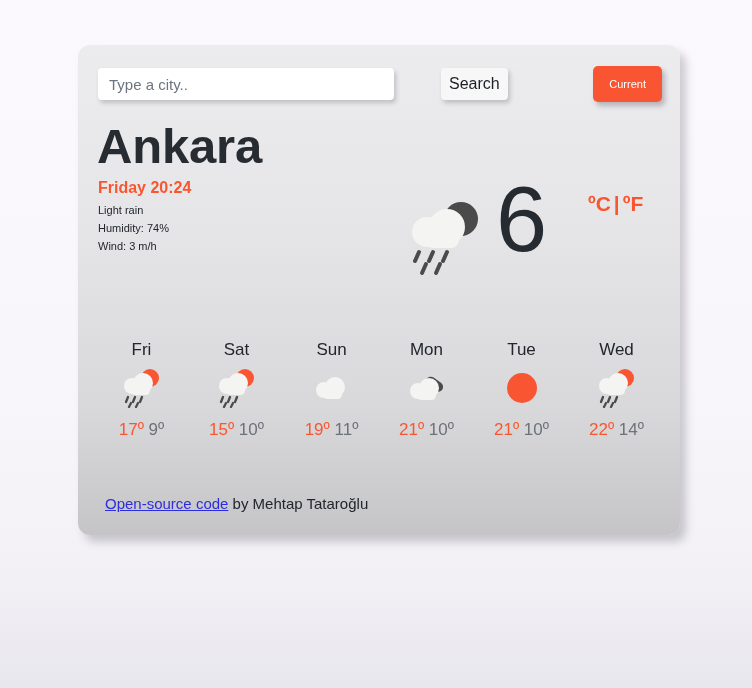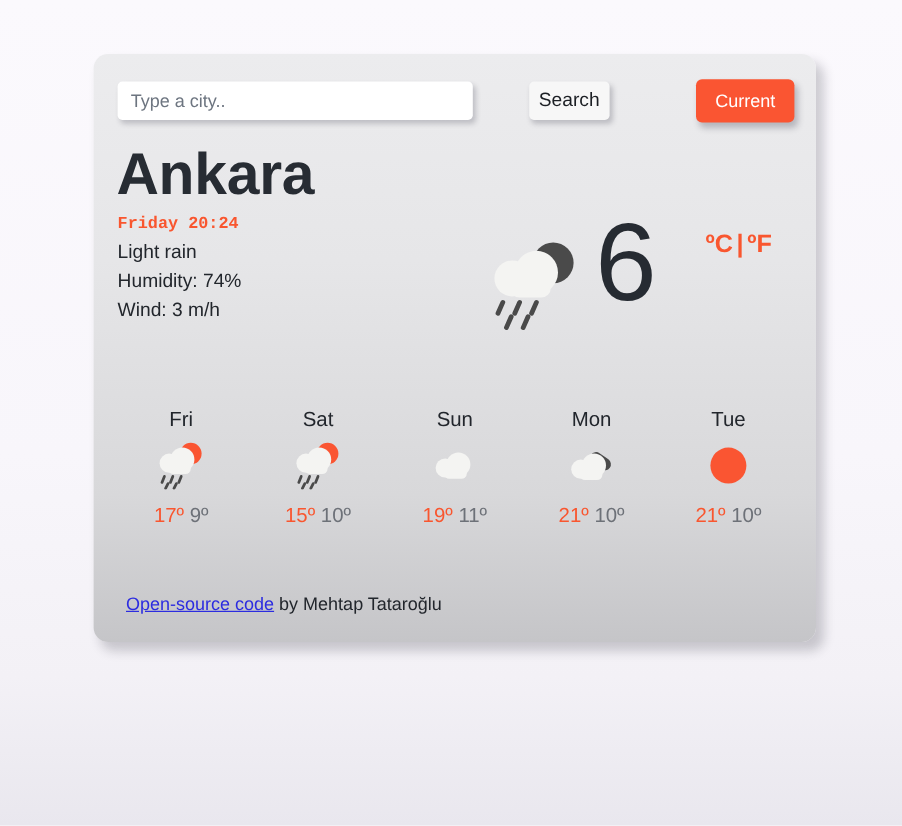--- a/index.html
+++ b/index.html
@@ -75,21 +75,21 @@
     position: absolute;
     right: 0;
     top: 0;
     height: 36px;
     padding: 0 16px;
     border: none;
     border-radius: 5px;
     background: #fa5532;
     box-shadow: 3px 4px 5px rgba(60, 60, 75, 0.3);
     font-family: "Liberation Sans", sans-serif;
-    font-size: 15px;
+    font-size: 11px;
     color: #ffffff;
     cursor: pointer;
   }
 
   
   .city-name {
     position: absolute;
     left: 19px;
     top: 77px;
     font-size: 49px;
@@ -100,28 +100,27 @@
   }
 
   
   .conditions {
     position: absolute;
     left: 20px;
     top: 134px;
     width: 260px;
   }
   .cond-date {
-    font-size: 14px;
+    font-size: 16px;
     font-weight: 700;
     color: #f9562f;
     margin-bottom: 7px;
-    font-family: Liberation Mono, monospace;
   }
   .cond-line {
-    font-size: 16px;
+    font-size: 11px;
     color: #22262c;
     margin-bottom: 6px;
   }
   .cond-line:last-child { margin-bottom: 0; }
 
   
   .current-icon {
     position: absolute;
     left: 325px;
     top: 152px;
@@ -333,20 +332,44 @@
         <svg viewBox="0 0 44 40" width="44" height="40">
           <circle cx="22" cy="20" r="15" fill="#fa5532"></circle>
         </svg>
       </div>
       <div class="fc-temps">
         <span class="fc-max">21º</span>
         <span class="fc-min">10º</span>
       </div>
     </div>
 
+    <div class="fc-day">
+      <div class="fc-name">Wed</div>
+      <div class="fc-icon">
+        <svg viewBox="0 0 44 40" width="44" height="40">
+          <circle cx="30" cy="10" r="9" fill="#fa5532"></circle>
+          <g fill="#f4f4f2">
+            <circle cx="12" cy="18" r="8"></circle>
+            <circle cx="23" cy="15" r="10"></circle>
+            <rect x="11" y="18" width="19" height="9" rx="4.5"></rect>
+          </g>
+          <g stroke="#4a4a4a" stroke-width="2.3" stroke-linecap="round">
+            <line x1="8" y1="29" x2="6" y2="34"></line>
+            <line x1="15" y1="29" x2="13" y2="34"></line>
+            <line x1="22" y1="29" x2="20" y2="34"></line>
+            <line x1="11" y1="35" x2="9" y2="39"></line>
+            <line x1="18" y1="35" x2="16" y2="39"></line>
+          </g>
+        </svg>
+      </div>
+      <div class="fc-temps">
+        <span class="fc-max">22º</span>
+        <span class="fc-min">14º</span>
+      </div>
+    </div>
 
   </div>
 
   <div class="footer">
     <a href="#">Open-source code</a><span> by Mehtap Tataroğlu</span>
   </div>
 
 </div>
 
 </body></html>

